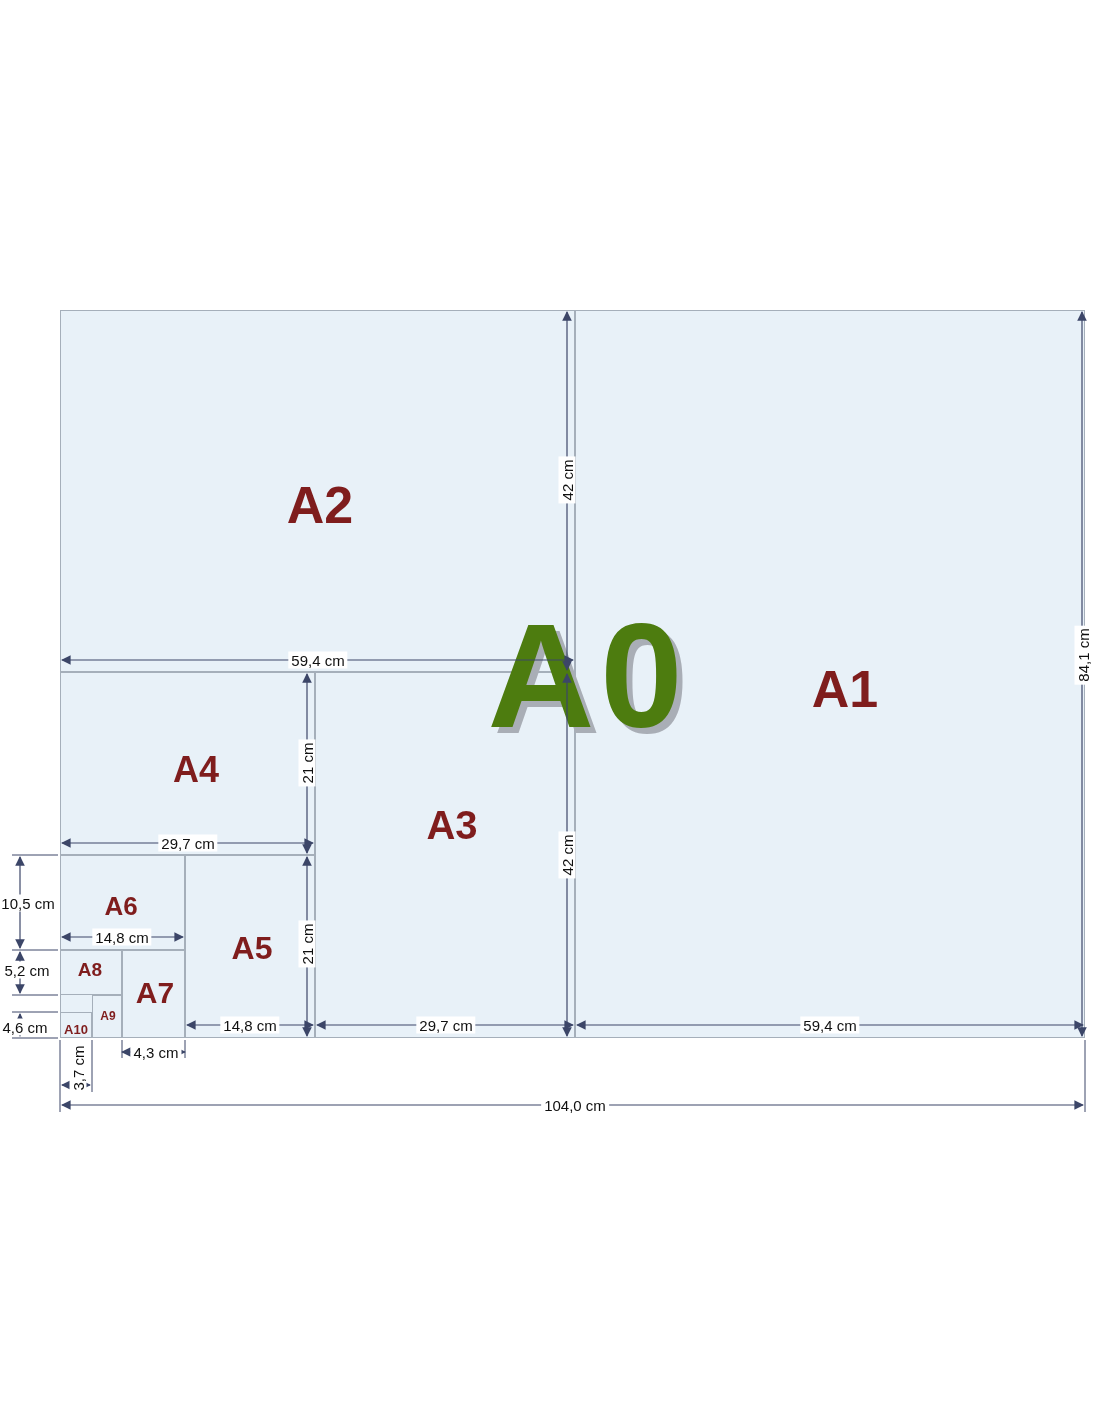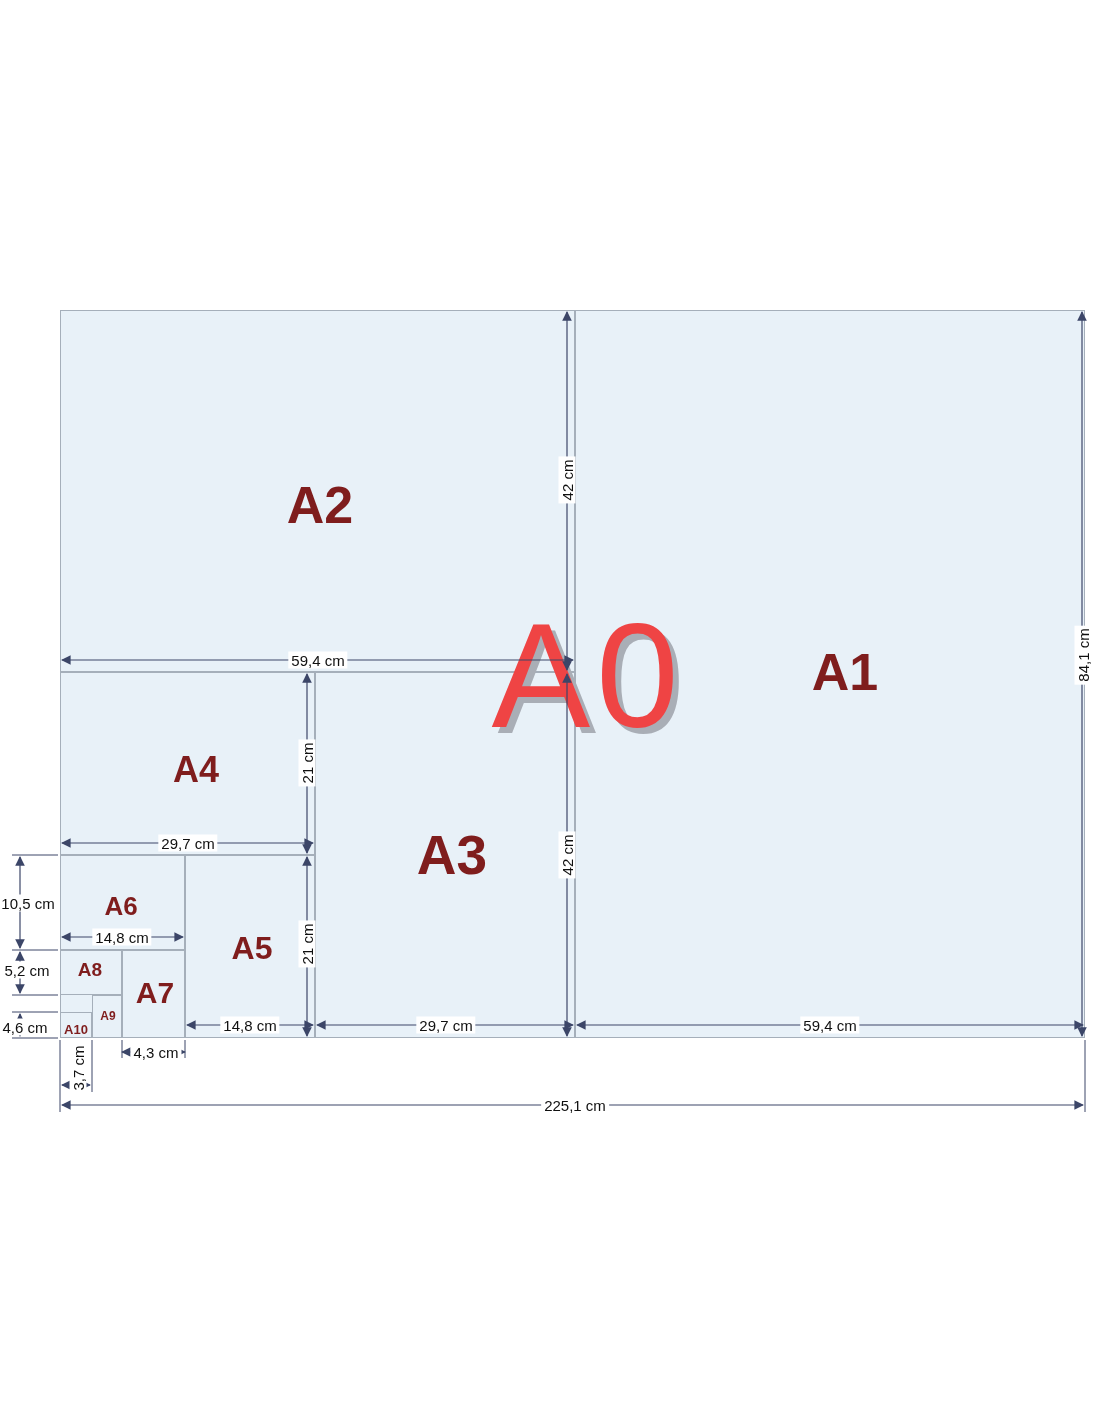--- a/index.html
+++ b/index.html
@@ -26,23 +26,23 @@
     transform: translate(-50%, -50%);
     font-weight: bold;
     color: #7f1d1d;
     z-index: 5;
     white-space: nowrap;
   }
   .watermark {
     position: absolute;
     transform: translate(-50%, -50%);
     font-size: 148px;
-    font-weight: normal;
+    font-weight: bold;
     letter-spacing: 6px;
-    color: #ef4444;
+    color: #4d7c0f;
     text-shadow: 6px 6px 0 #a9aeb6;
     z-index: 2;
     white-space: nowrap;
   }
   .overlay {
     position: absolute;
     left: 0;
     top: 0;
     z-index: 3;
     pointer-events: none;
@@ -123,22 +123,22 @@
       <line class="eline" x1="12" y1="1038" x2="58" y2="1038"></line>
       <line class="eline" x1="122" y1="1040" x2="122" y2="1058"></line>
       <line class="eline" x1="185" y1="1040" x2="185" y2="1058"></line>
       <line class="eline" x1="60" y1="1040" x2="60" y2="1112"></line>
       <line class="eline" x1="92" y1="1040" x2="92" y2="1092"></line>
       <line class="eline" x1="1085" y1="1040" x2="1085" y2="1112"></line>
     </g>
   </svg>
 
   <div class="plabel" style="left:320px;top:505px;font-size:52px">A2</div>
-  <div class="plabel" style="left:845px;top:672px;font-size:52px">A1</div>
-  <div class="plabel" style="left:452px;top:855px;font-size:55px">A3</div>
+  <div class="plabel" style="left:845px;top:689px;font-size:52px">A1</div>
+  <div class="plabel" style="left:452px;top:825px;font-size:40px">A3</div>
   <div class="plabel" style="left:196px;top:770px;font-size:36px">A4</div>
   <div class="plabel" style="left:252px;top:948px;font-size:32px">A5</div>
   <div class="plabel" style="left:121px;top:906px;font-size:26px">A6</div>
   <div class="plabel" style="left:155px;top:993px;font-size:30px">A7</div>
   <div class="plabel" style="left:90px;top:970px;font-size:19px">A8</div>
   <div class="plabel" style="left:108px;top:1016px;font-size:12px">A9</div>
   <div class="plabel" style="left:76px;top:1029px;font-size:13px">A10</div>
 
   <div class="dim" style="left:318px;top:660px">59,4 cm</div>
   <div class="dim rot" style="left:567px;top:480px">42 cm</div>
@@ -149,15 +149,15 @@
   <div class="dim rot" style="left:307px;top:944px">21 cm</div>
   <div class="dim" style="left:122px;top:937px">14,8 cm</div>
   <div class="dim" style="left:28px;top:903px">10,5 cm</div>
   <div class="dim" style="left:27px;top:970px">5,2 cm</div>
   <div class="dim" style="left:25px;top:1027px">4,6 cm</div>
   <div class="dim" style="left:250px;top:1025px">14,8 cm</div>
   <div class="dim" style="left:446px;top:1025px">29,7 cm</div>
   <div class="dim" style="left:830px;top:1025px">59,4 cm</div>
   <div class="dim" style="left:156px;top:1052px">4,3 cm</div>
   <div class="dim rot" style="left:78px;top:1068px">3,7 cm</div>
-  <div class="dim" style="left:575px;top:1105px">225,1 cm</div>
+  <div class="dim" style="left:575px;top:1105px">104,0 cm</div>
 
 </div>
 
 </body></html>

